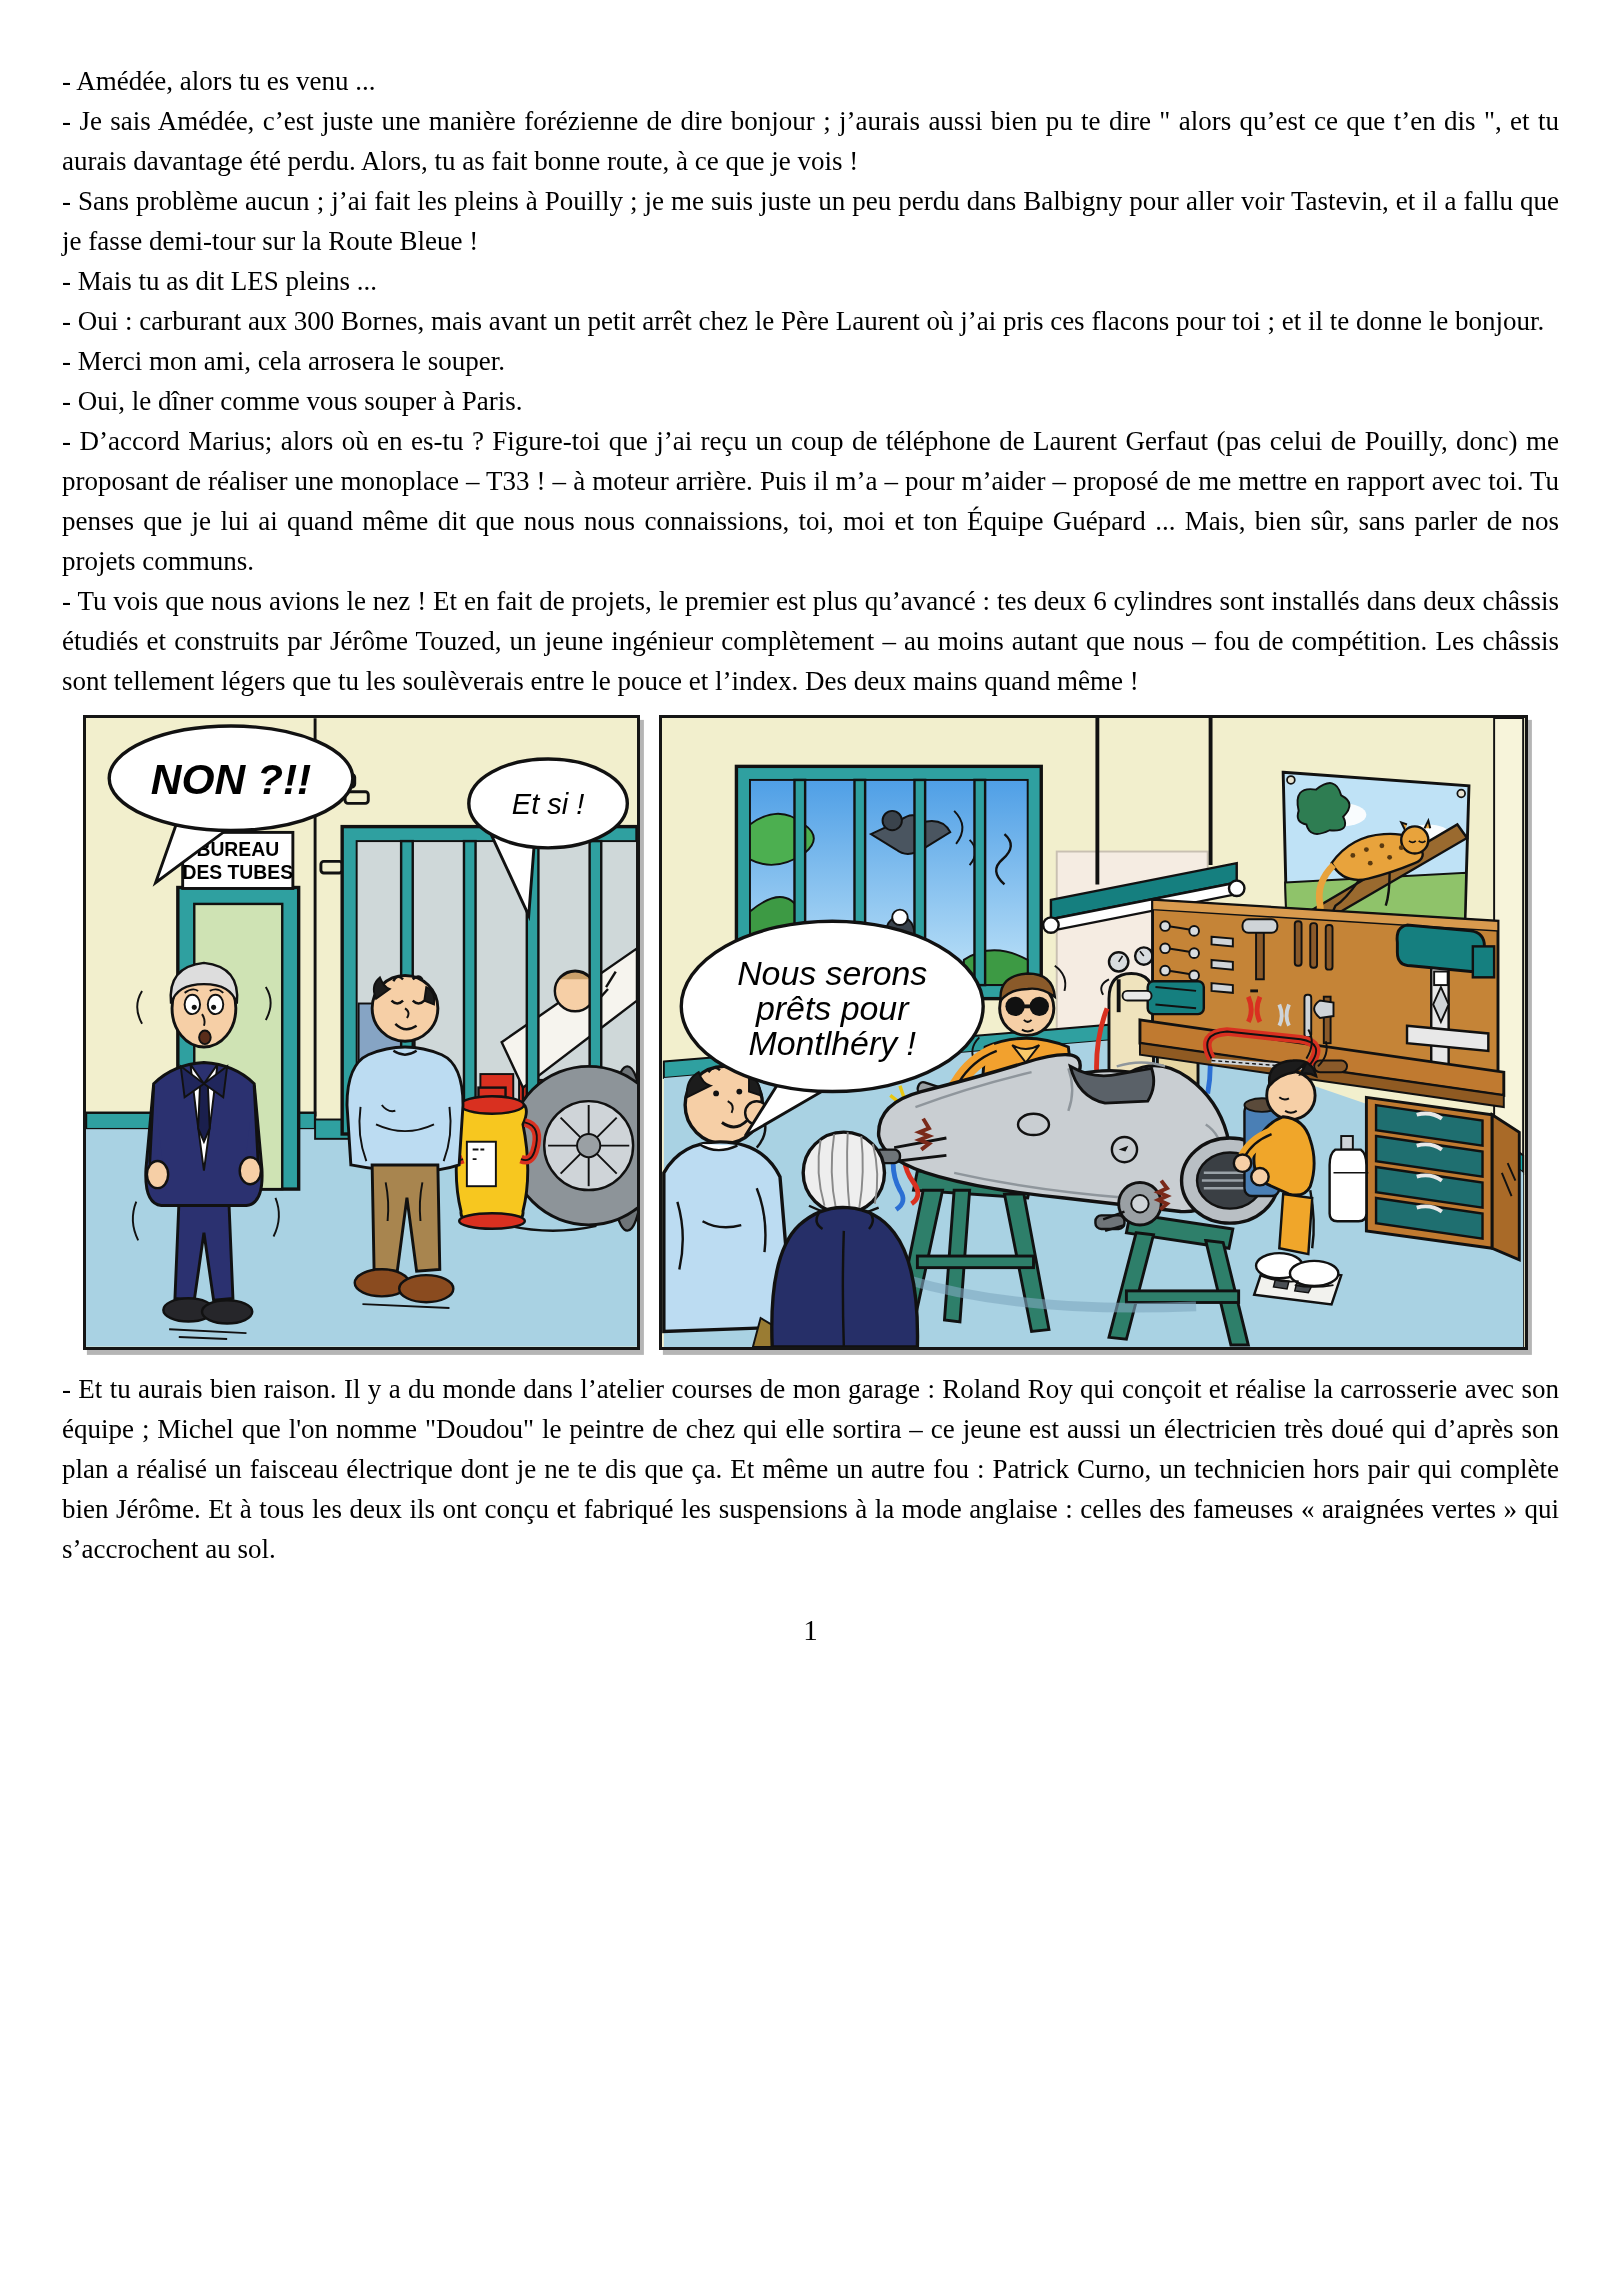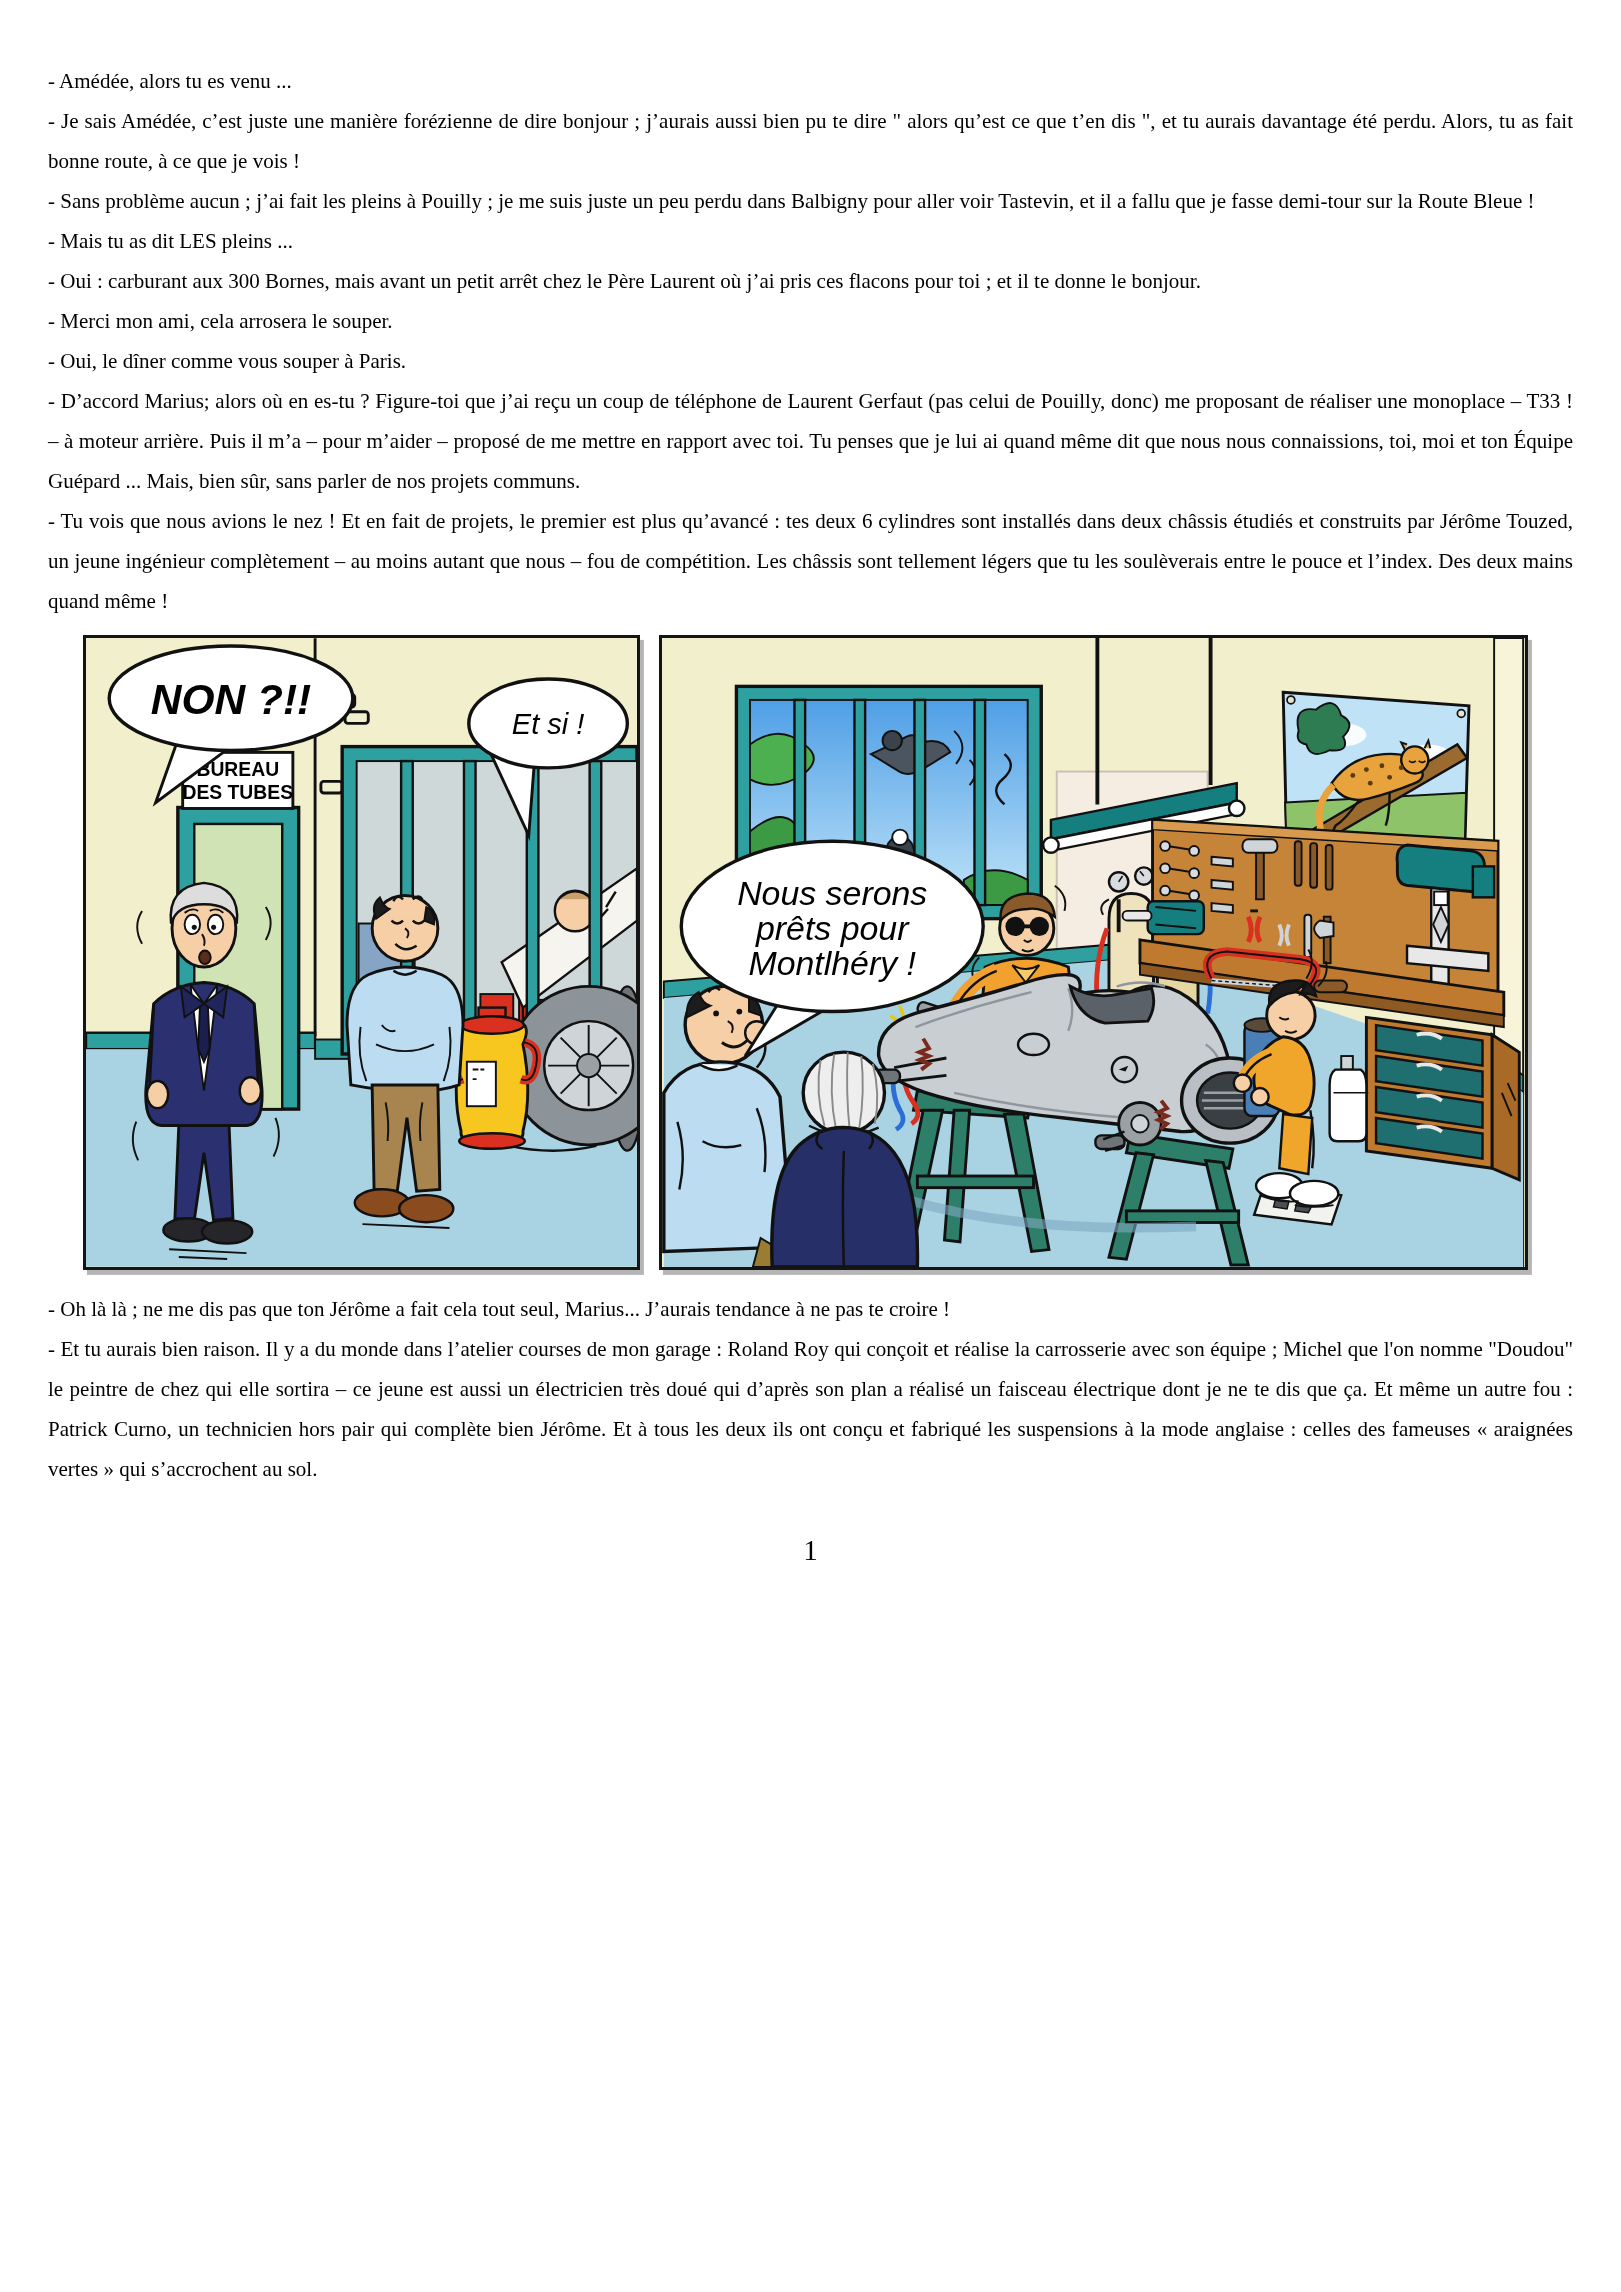--- a/index.html
+++ b/index.html
@@ -2,22 +2,22 @@
 <html><head>
 <meta charset="utf-8">
 <style>
   html,body{margin:0;padding:0;}
   body{
     width:1621px;height:2293px;background:#ffffff;
     font-family:"Liberation Serif", serif;color:#000;
     position:relative;overflow:hidden;
   }
   .text-block{
-    padding:0 48px;
-    font-size:21px;line-height:40px;
+    padding:0 62px;
+    font-size:27px;line-height:40px;
     text-align:justify;
   }
   .text-block p{margin:0;}
   .comic-row{
     display:flex;gap:18.6px;
     padding-left:83px;
     margin-top:13.7px;
   }
   .panel{
     border:3.9px solid #151515;
@@ -513,18 +513,17 @@
       <ellipse cx="174" cy="298" rx="156" ry="88" fill="#fff" stroke="#111" stroke-width="3.5"></ellipse>
       <text x="174" y="276" text-anchor="middle" font-family="Liberation Sans, sans-serif" font-style="italic" font-size="35">Nous serons</text>
       <text x="174" y="312" text-anchor="middle" font-family="Liberation Sans, sans-serif" font-style="italic" font-size="35">prêts pour</text>
       <text x="174" y="348" text-anchor="middle" font-family="Liberation Sans, sans-serif" font-style="italic" font-size="35">Montlhéry !</text>
     </g>
   </svg>
   </div>
 </div>
 
 <div class="text-block bottom-block">
-  <p>- Oh là là ; ne me dis pas que ton Jérôme a fait cela tout seul, Marius... J’aurais tendance à ne pas te croire !</p>
   <p>- Et tu aurais bien raison. Il y a du monde dans l’atelier courses de mon garage : Roland Roy qui conçoit et réalise la carrosserie avec son équipe ; Michel que l'on nomme "Doudou" le peintre de chez qui elle sortira – ce jeune est aussi un électricien très doué qui d’après son plan a réalisé un faisceau électrique dont je ne te dis que ça. Et même un autre fou : Patrick Curno, un technicien hors pair qui complète bien Jérôme. Et à tous les deux ils ont conçu et fabriqué les suspensions à la mode anglaise : celles des fameuses « araignées vertes » qui s’accrochent au sol.</p>
 </div>
 
 <div class="page-number">1</div>
 
 
 </body></html>

